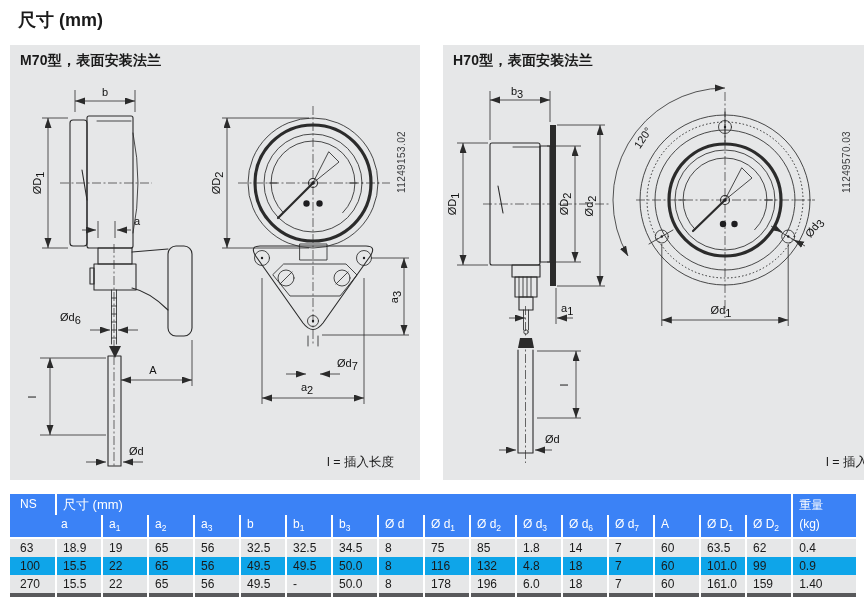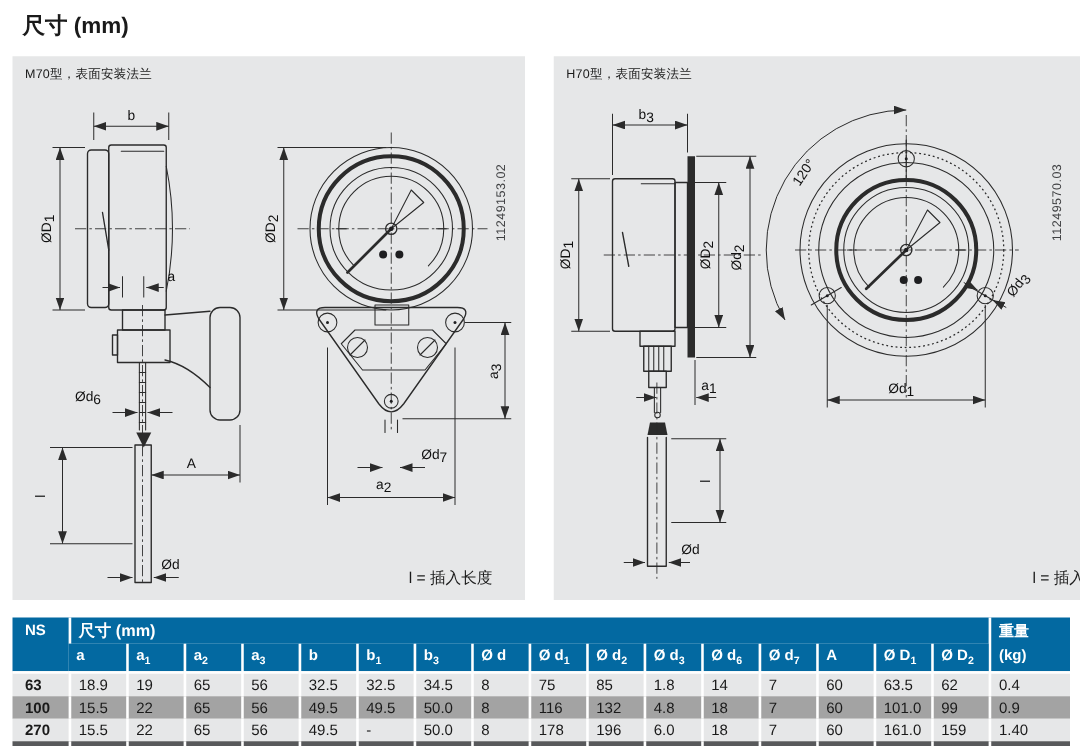--- a/index.html
+++ b/index.html
@@ -2,21 +2,21 @@
 <html><head>
 <meta charset="utf-8">
 <style>
   html,body{margin:0;padding:0}
   body{width:864px;height:597px;background:#fff;position:relative;
        font-family:"Liberation Sans","DejaVu Sans",sans-serif;color:#1a1a1a;overflow:hidden}
   .title{position:absolute;left:18px;top:8px;font-size:18px;font-weight:bold}
   .panel{position:absolute;top:45px;height:435px;background:#e6e7e8}
   #p-m70{left:10px;width:410px}
   #p-h70{left:443px;width:496px}
-  .ptitle{position:absolute;top:7px;left:10px;font-size:10px;font-weight:normal;letter-spacing:.2px}
+  .ptitle{position:absolute;top:7px;left:10px;font-size:14px;font-weight:bold;letter-spacing:.2px}
   .pcode{position:absolute;transform:rotate(-90deg);transform-origin:0 0;font-size:10px;
          color:#3f4042;letter-spacing:.4px;white-space:nowrap}
   #p-m70 .pcode{left:386px;top:148px}
   #p-h70 .pcode{left:398px;top:148px}
   .pnote{position:absolute;bottom:9px;font-size:12.5px}
   #p-m70 .pnote{right:26px}
   #p-h70 .pnote{right:46px}
   svg.draw{position:absolute;left:0;top:33px}
   
   .s{stroke:#2b2b2b;stroke-width:1.1;fill:none;stroke-linecap:round;stroke-linejoin:round}
@@ -26,31 +26,31 @@
   .cl{stroke:#2b2b2b;stroke-width:.7;fill:none;stroke-dasharray:9 2.5 2 2.5}
   .fl{fill:#2b2b2b;stroke:none}
   .dt{fill:#1e1e20;stroke:none}
   .kn{stroke:#2b2b2b;stroke-width:1;fill:none;stroke-dasharray:1.5 2.2}
   text.lb{font-size:11px;fill:#111}
   
   .tblwrap{position:absolute;top:494px;left:10px;width:846px}
   table{border-collapse:separate;border-spacing:0;table-layout:fixed;width:846px;font-size:12px}
   th,td{box-sizing:border-box;padding:0 2px 0 6px;text-align:left;height:18px;line-height:18px;
         overflow:hidden;white-space:nowrap}
-  thead th{background:#0369a1;color:#fff;font-weight:bold}
+  thead th{background:#3b82f6;color:#fff;font-weight:normal}
   th+th,td+td{border-left:2px solid #fff}
   tr.h1 th{height:21px;line-height:21px}
   th.grp{font-size:13px}
   th.nsh{vertical-align:top;padding-left:10px}
   th.wth{vertical-align:top;line-height:19px;padding-top:2px}
   th.wth div{height:19px;line-height:19px}
-  td.ns{font-weight:bold;padding-left:10px}
+  td.ns{font-weight:normal;padding-left:10px}
   tr.first td{border-top:2px solid #fff}
   tr.alt td{background:#e6e7e8}
-  tr.plain td{background:#a3a3a3}
+  tr.plain td{background:#0ea5e9}
   tr.bar td{height:4px;line-height:4px;padding:0;background:#58595b}
   sub{font-size:8.5px}
 </style>
 </head>
 <body>
 
 <div class="title">尺寸 (mm)</div>
 
 <div class="panel" id="p-m70">
   <div class="ptitle">M70型，表面安装法兰</div>

